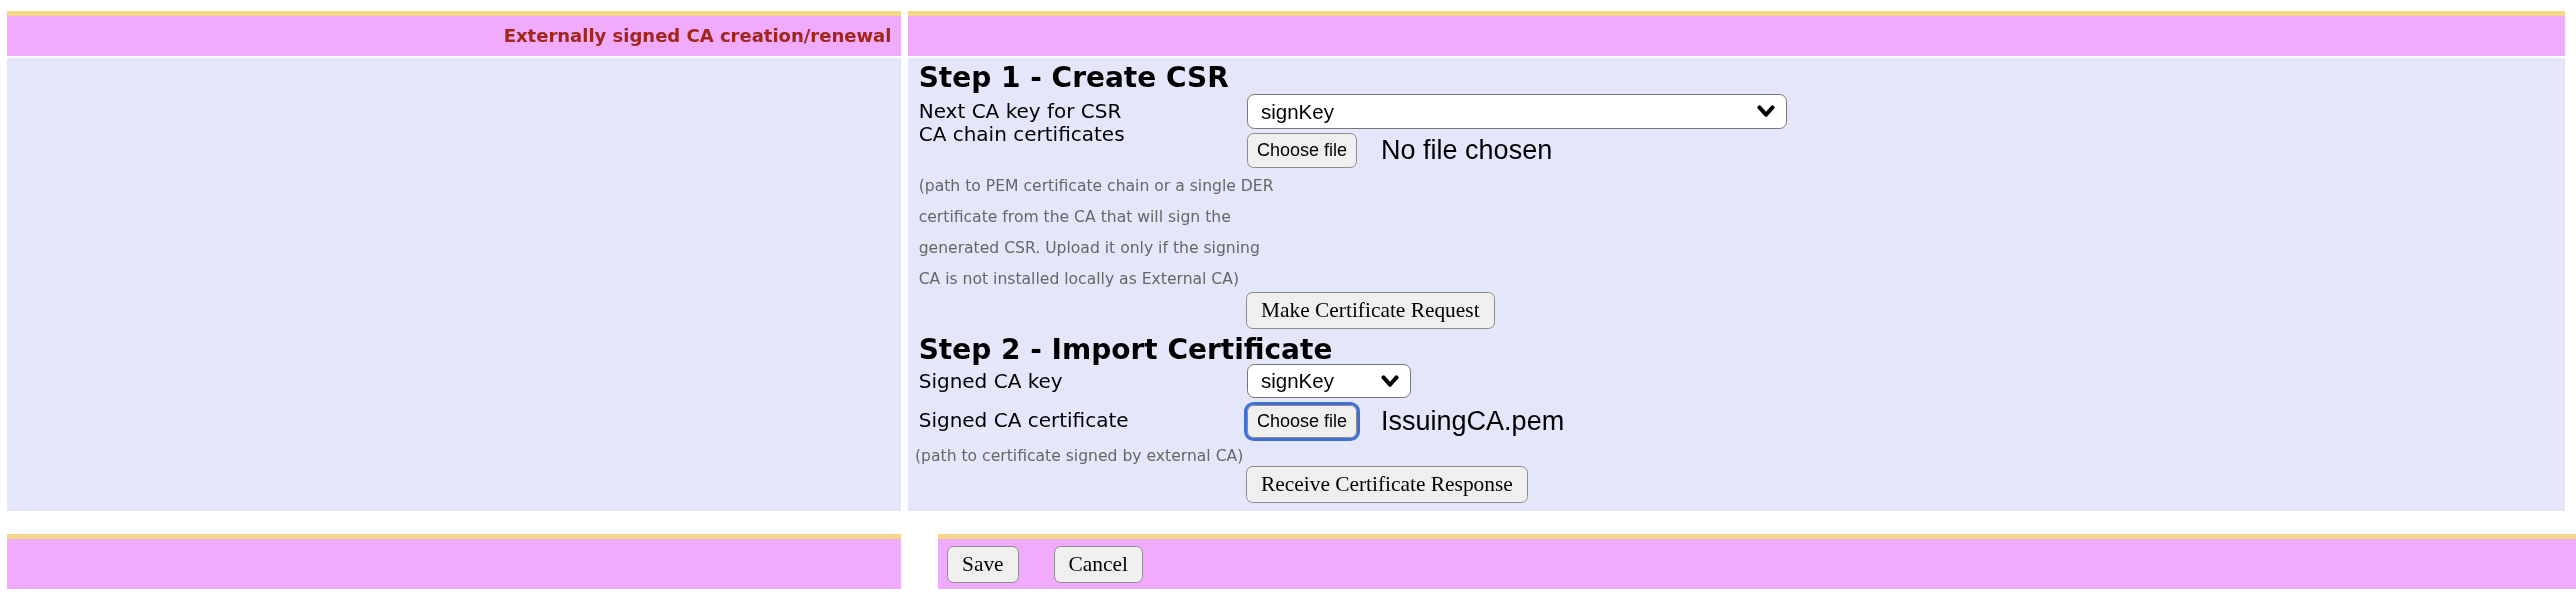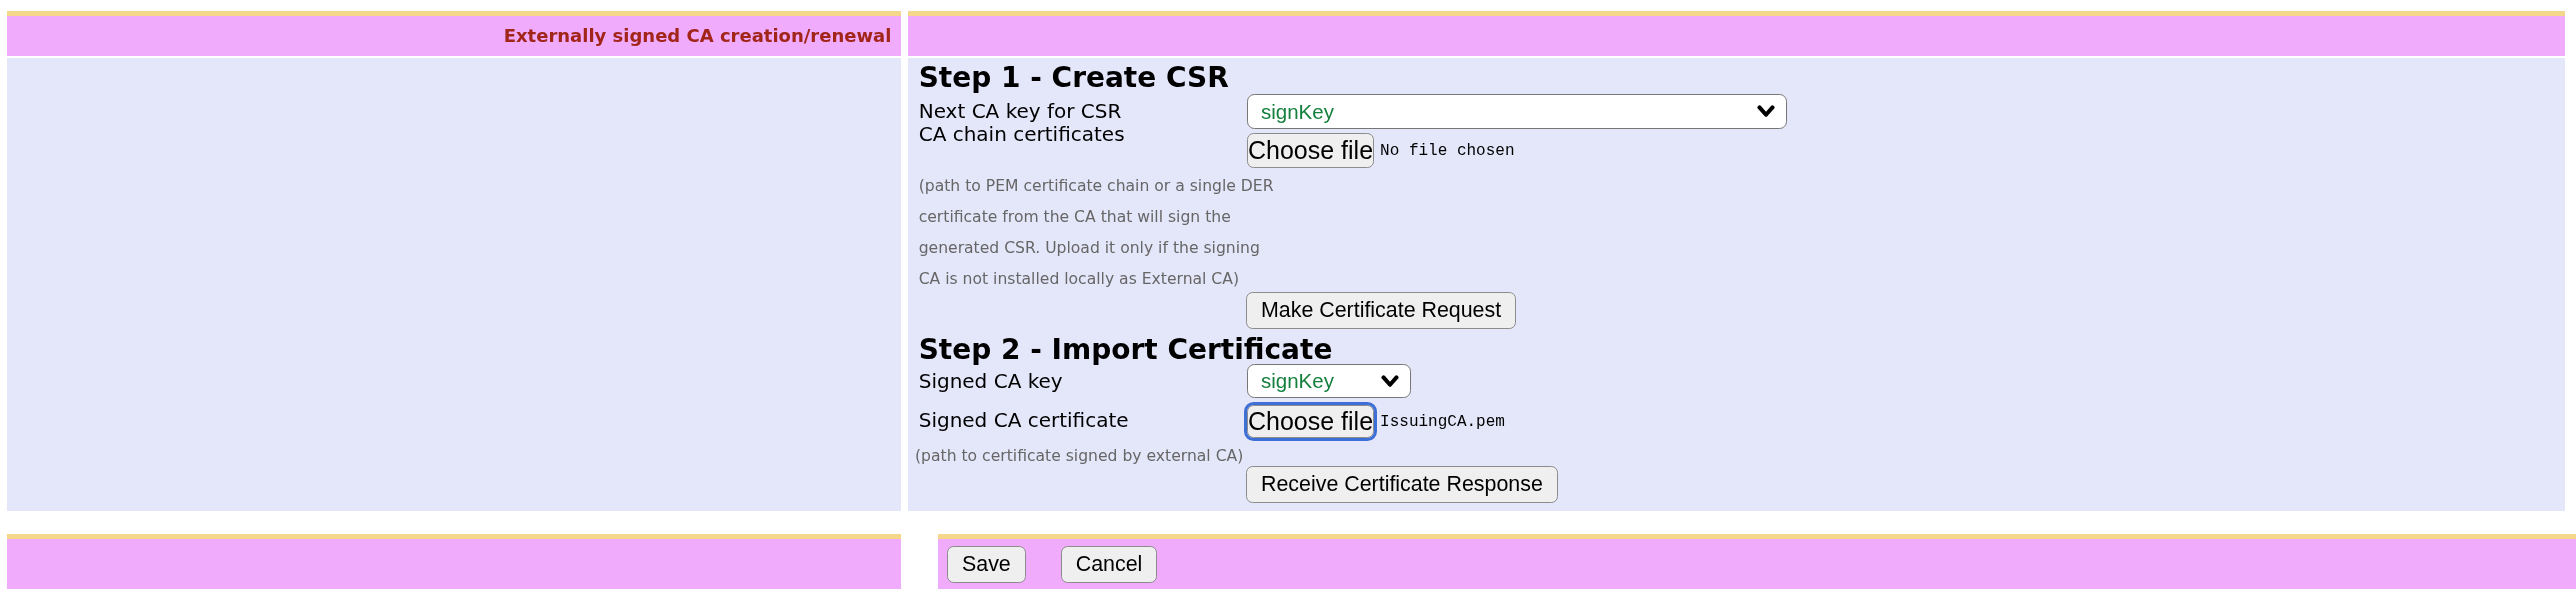--- a/index.html
+++ b/index.html
@@ -27,39 +27,39 @@
   
   .main-right .abs{position:absolute;}
   .sec-title{font-weight:bold;font-size:28px;line-height:25px;color:#000;white-space:nowrap;}
   .lbl{font-size:20px;line-height:25px;color:#000;white-space:nowrap;}
   .help{font-size:15.6px;line-height:31px;color:#666666;white-space:nowrap;}
   .help2{font-size:15.6px;line-height:25px;color:#666666;white-space:nowrap;}
   
   .selectbox{
     box-sizing:border-box;background:#ffffff;border:1.6px solid #767676;border-radius:7.4px;
     display:flex;align-items:center;justify-content:space-between;
-    font-family:"Liberation Sans",sans-serif;font-size:20.5px;color:#15803d;
+    font-family:"Liberation Sans",sans-serif;font-size:20.5px;color:#000000;
     padding:0 10px 0 13px;cursor:default;
   }
   .selectbox .chev{flex:0 0 auto;display:block;}
   .btn{
     box-sizing:border-box;background:#EFEFEF;border:1.6px solid #8C8C8C;border-radius:6.6px;
-    font-family:Liberation Sans, sans-serif;font-size:21.4px;color:#000;
+    font-family:Liberation Serif, serif;font-size:21.4px;color:#000;
     padding:0 14px;white-space:nowrap;cursor:default;text-align:center;
   }
   .filebtn{
     box-sizing:border-box;background:#EFEFEF;border:1.6px solid #8C8C8C;border-radius:6.6px;
-    font-family:"Liberation Sans",sans-serif;font-size:25px;color:#000;
-    padding:0 0;white-space:nowrap;display:inline-flex;align-items:center;cursor:default;
+    font-family:"Liberation Sans",sans-serif;font-size:18px;color:#000;
+    padding:0 9px;white-space:nowrap;display:inline-flex;align-items:center;cursor:default;
   }
   .filebtn.focused{outline:3.3px solid #3E6FD6;outline-offset:0px;}
   .filerow{display:flex;align-items:center;}
   .filename{
-    font-family:Liberation Mono, monospace;font-size:16px;color:#000;
-    margin-left:6px;white-space:nowrap;
+    font-family:Liberation Sans, sans-serif;font-size:27px;color:#000;
+    margin-left:24px;white-space:nowrap;
   }
 </style>
 </head>
 <body>
 
 <div id="screen">
 
   <div class="cell beige hdr-left">
     <span class="page-title">Externally signed CA creation/renewal</span>
   </div>

